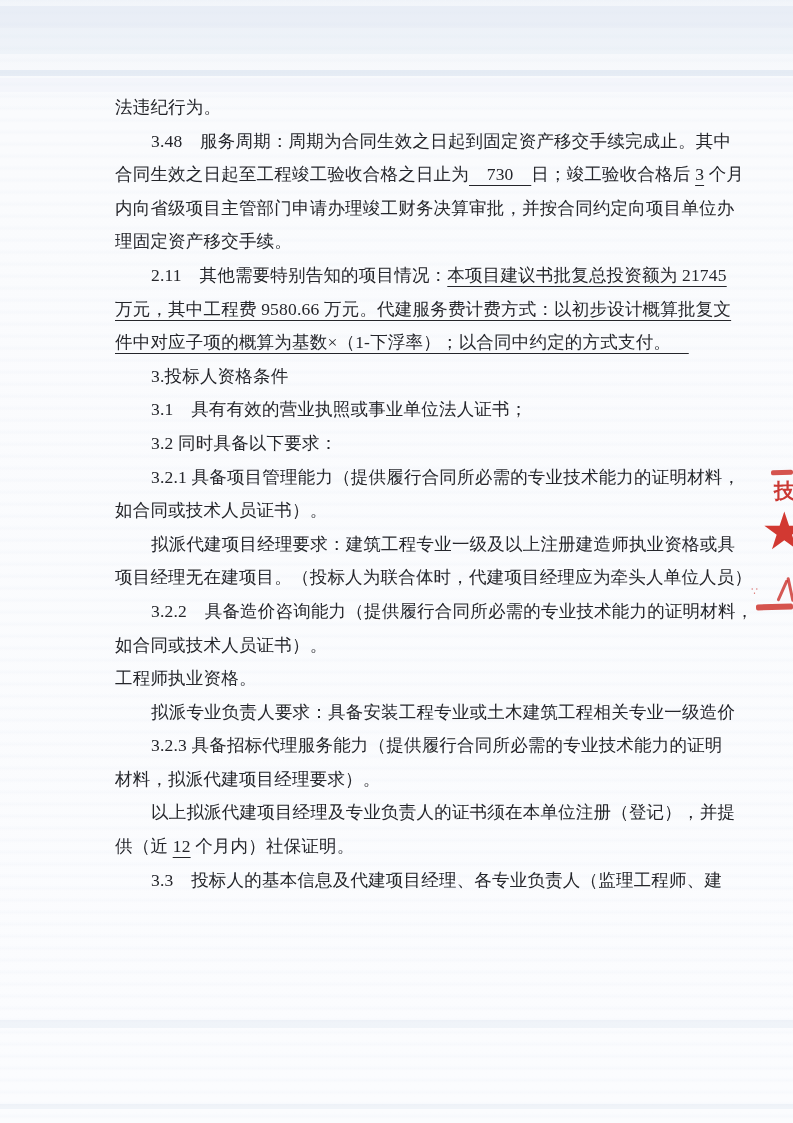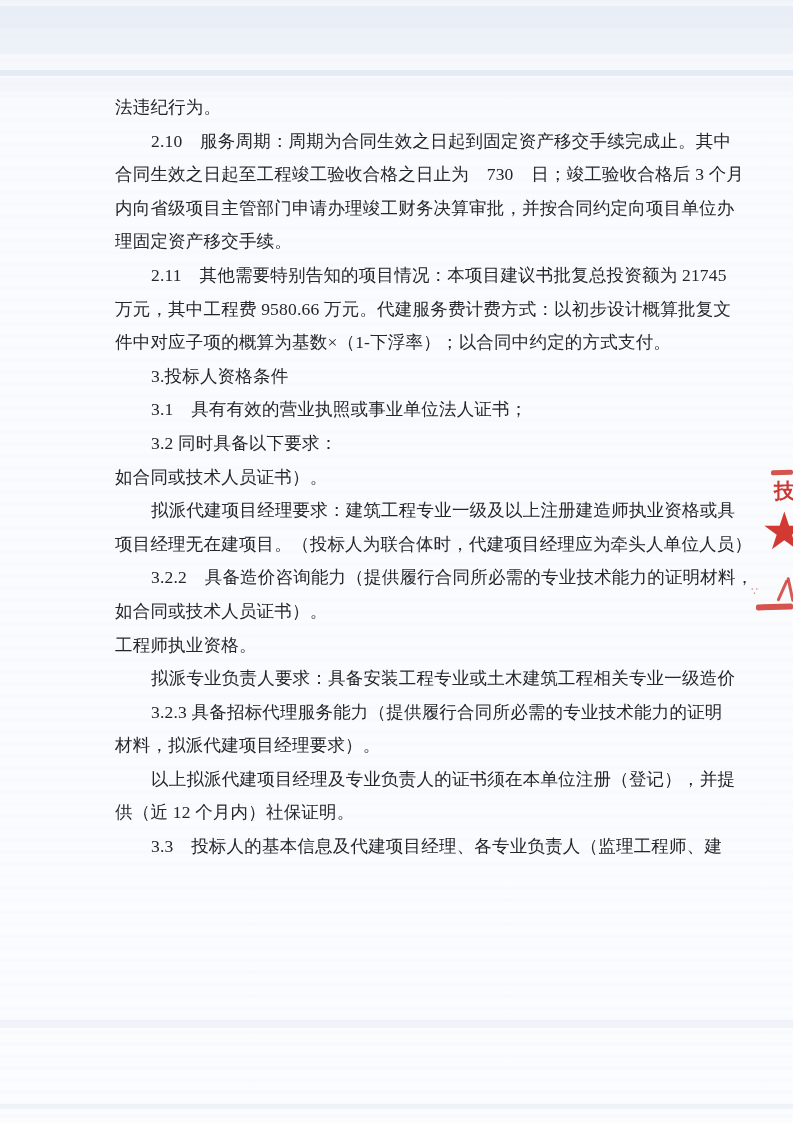--- a/index.html
+++ b/index.html
@@ -42,20 +42,21 @@
     top: 91px;
     width: 578px;
     color: #25262b;
     font-size: 17.5px;
     line-height: 33.6px;
     letter-spacing: 0.2px;
   }
   .line { white-space: nowrap; height: 33.6px; }
   .line.indent { padding-left: 36px; }
   .u {
+    text-decoration: underline;
     text-underline-offset: 5px;
     text-decoration-thickness: 1.2px;
   }
 
   
   .stamp { position: absolute; pointer-events: none; }
   .stamp-bar {
     position: absolute;
     background: rgba(202, 36, 28, 0.78);
     border-radius: 2px;
@@ -100,30 +101,31 @@
 
   <div class="band b1"></div>
   <div class="band b2"></div>
   <div class="band b3"></div>
   <div class="band b4"></div>
   <div class="band b5"></div>
   <div class="band b6"></div>
 
   <div class="doc">
       <div class="line"><span>法违纪行为。</span></div>
-      <div class="line indent"><span>2.10　服务周期：周期为合同生效之日起到固定资产移交手续完成止。其中</span></div>
+      <div class="line indent"><span>3.48　服务周期：周期为合同生效之日起到固定资产移交手续完成止。其中</span></div>
       <div class="line"><span>合同生效之日起至工程竣工验收合格之日止为</span><span class="u">　730　</span><span>日；竣工验收合格后 </span><span class="u">3</span><span> 个月</span></div>
       <div class="line"><span>内向省级项目主管部门申请办理竣工财务决算审批，并按合同约定向项目单位办</span></div>
       <div class="line"><span>理固定资产移交手续。</span></div>
       <div class="line indent"><span>2.11　其他需要特别告知的项目情况：</span><span class="u">本项目建议书批复总投资额为 21745</span></div>
       <div class="line"><span class="u">万元，其中工程费 9580.66 万元。代建服务费计费方式：以初步设计概算批复文</span></div>
       <div class="line"><span class="u">件中对应子项的概算为基数×（1-下浮率）；以合同中约定的方式支付。　</span></div>
       <div class="line indent"><span>3.投标人资格条件</span></div>
       <div class="line indent"><span>3.1　具有有效的营业执照或事业单位法人证书；</span></div>
       <div class="line indent"><span>3.2 同时具备以下要求：</span></div>
+      <div class="line indent"><span>3.2.1 具备项目管理能力（提供履行合同所必需的专业技术能力的证明材料，</span></div>
       <div class="line"><span>如合同或技术人员证书）。</span></div>
       <div class="line indent"><span>拟派代建项目经理要求：建筑工程专业一级及以上注册建造师执业资格或具</span></div>
       <div class="line"><span>项目经理无在建项目。（投标人为联合体时，代建项目经理应为牵头人单位人员）</span></div>
       <div class="line indent"><span>3.2.2　具备造价咨询能力（提供履行合同所必需的专业技术能力的证明材料，</span></div>
       <div class="line"><span>如合同或技术人员证书）。</span></div>
       <div class="line"><span>工程师执业资格。</span></div>
       <div class="line indent"><span>拟派专业负责人要求：具备安装工程专业或土木建筑工程相关专业一级造价</span></div>
       <div class="line indent"><span>3.2.3 具备招标代理服务能力（提供履行合同所必需的专业技术能力的证明</span></div>
       <div class="line"><span>材料，拟派代建项目经理要求）。</span></div>
       <div class="line indent"><span>以上拟派代建项目经理及专业负责人的证书须在本单位注册（登记），并提</span></div>

